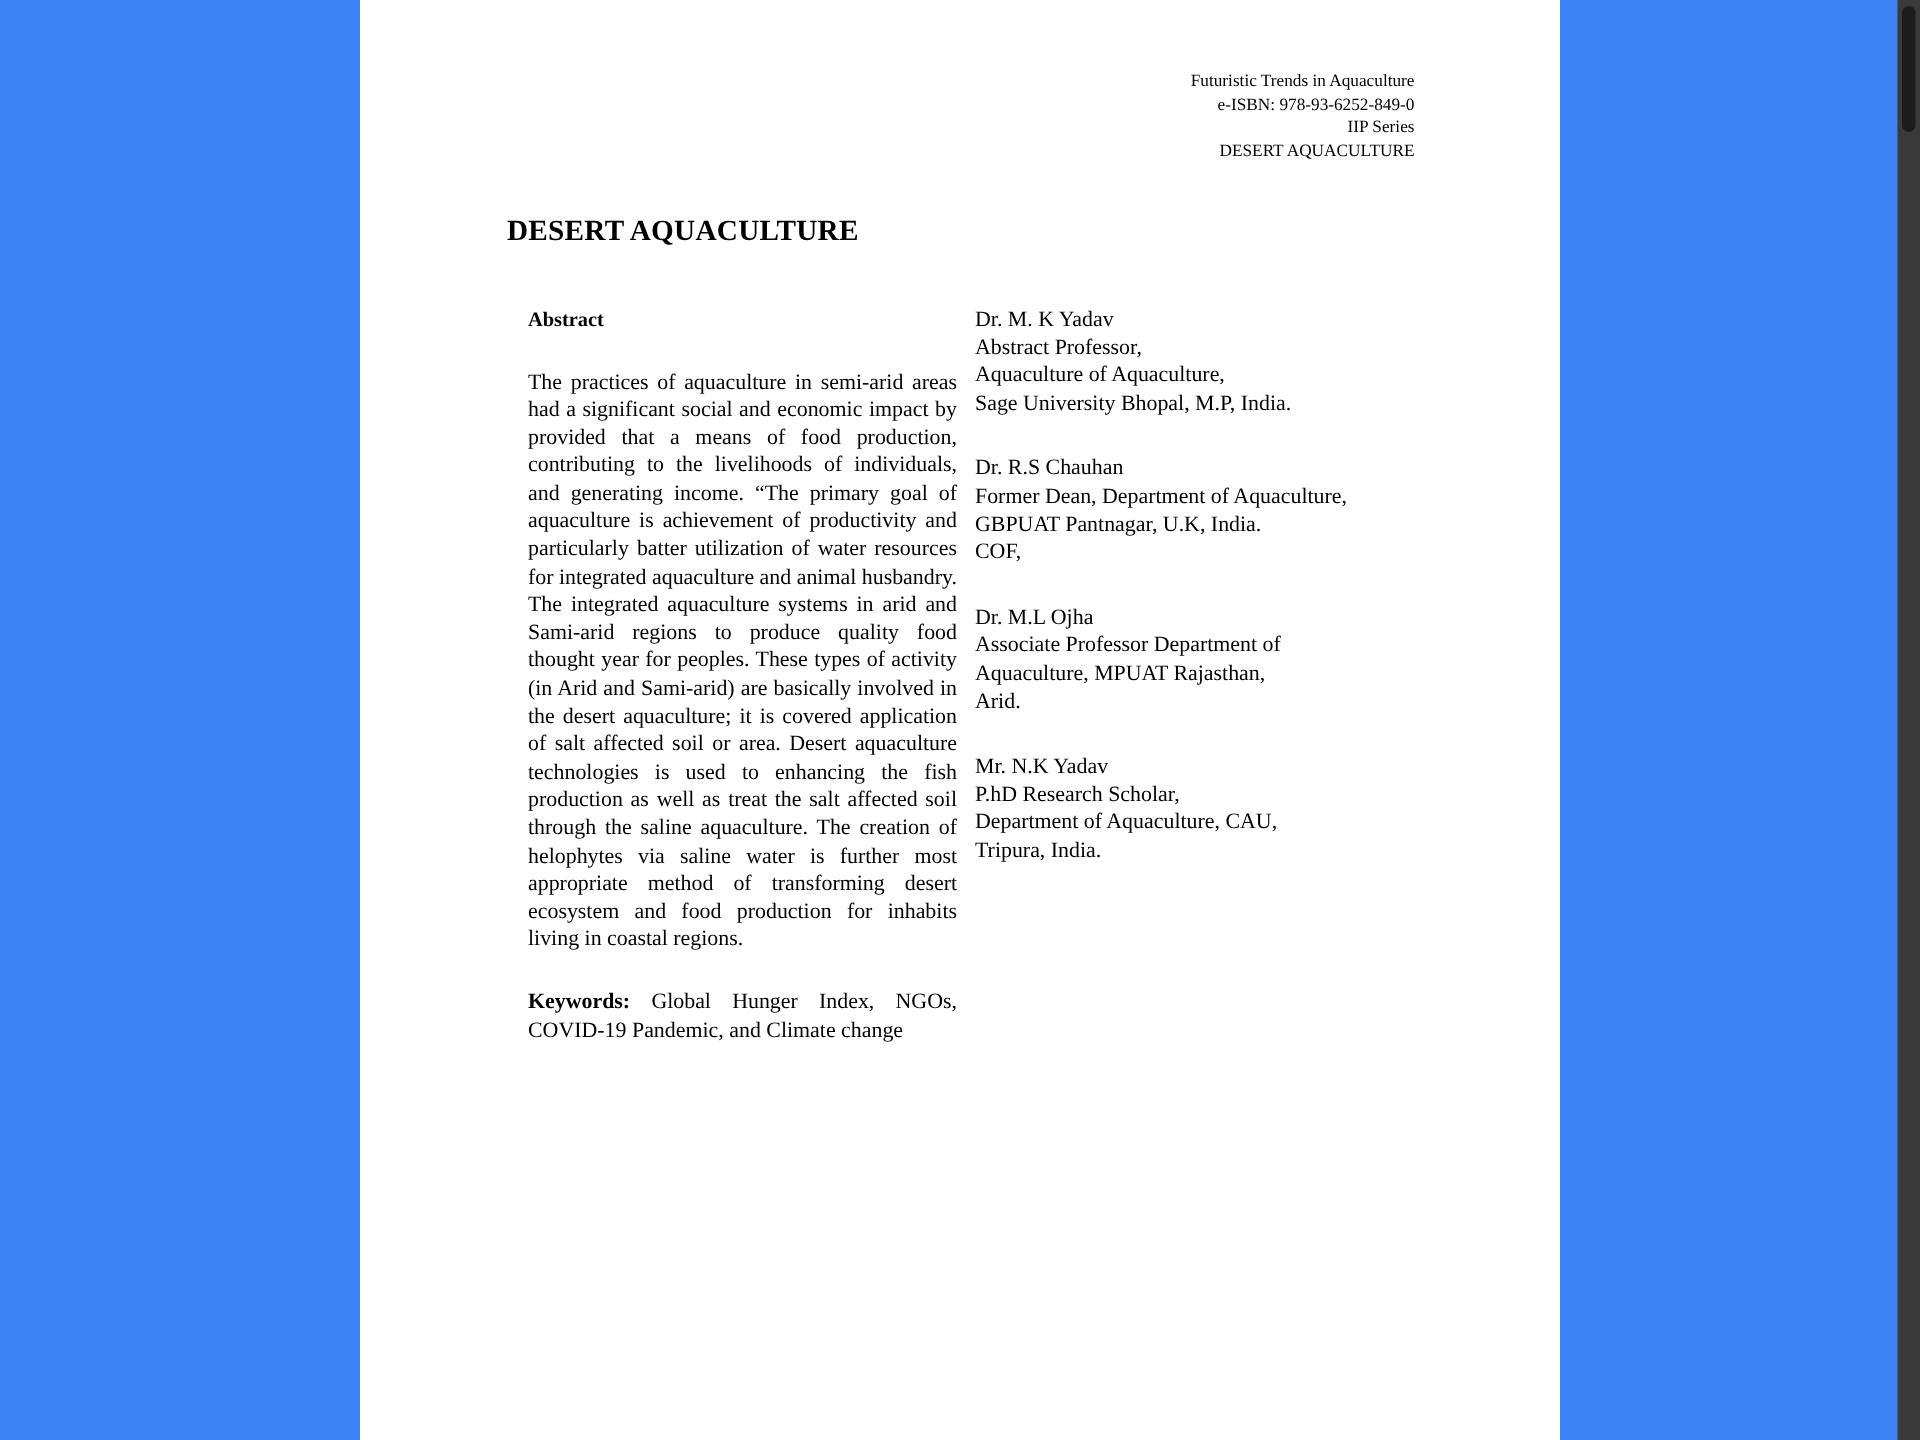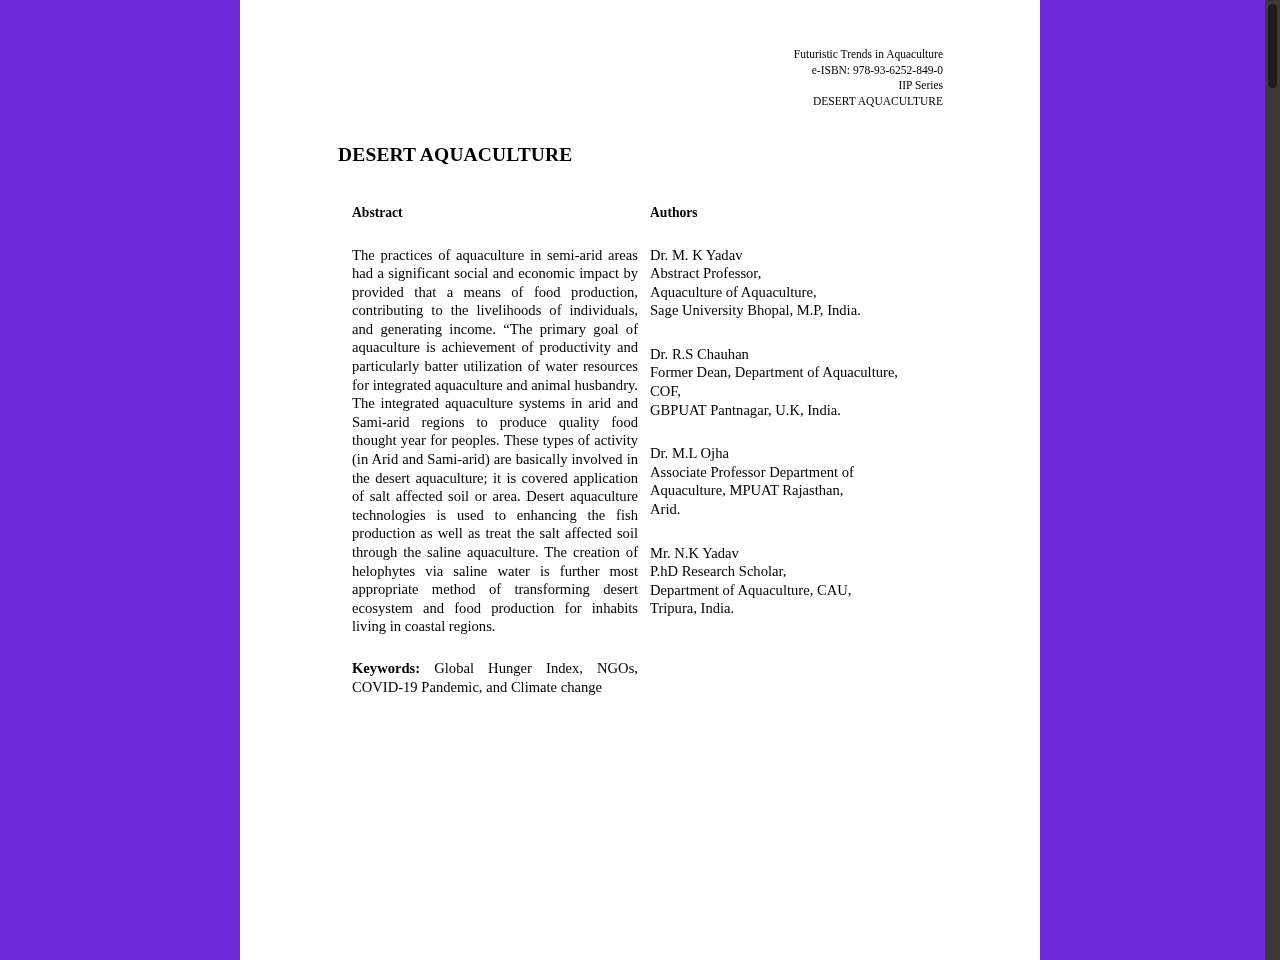--- a/index.html
+++ b/index.html
@@ -8,21 +8,21 @@
     width: 1280px; height: 960px;
     overflow: hidden;
     background: #2e2e2e;
   }
   body { position: relative; font-family: "Liberation Serif", serif; }
 
   #viewport {
     position: absolute;
     top: 0; left: 0;
     width: 1280px; height: 960px;
-    background: #6d28d9;
+    background: #3b82f6;
   }
 
   
   #page {
     position: absolute;
     left: 240px; top: 0;
     width: 800px; height: 960px;
     background: #ffffff;
   }
 
@@ -148,34 +148,33 @@
 
     <div id="columns">
 
       <div class="col" id="col-abstract">
         <div class="col-heading">Abstract</div>
         <p class="abstract-body">The practices of aquaculture in semi-arid areas had a significant social and economic impact by provided that a means of food production, contributing to the livelihoods of individuals, and generating income. “The primary goal of aquaculture is achievement of productivity and particularly batter utilization of water resources for integrated aquaculture and animal husbandry. The integrated aquaculture systems in arid and Sami-arid regions to produce quality food thought year for peoples. These types of activity (in Arid and Sami-arid) are basically involved in the desert aquaculture; it is covered application of salt affected soil or area. Desert aquaculture technologies is used to enhancing the fish production as well as treat the salt affected soil through the saline aquaculture. The creation of helophytes via saline water is further most appropriate method of transforming desert ecosystem and food production for inhabits living in coastal regions.</p>
         <p class="keywords"><span class="kw-label">Keywords:</span> <span>Global Hunger Index, NGOs, COVID-19 Pandemic, and Climate change</span></p>
       </div>
 
       <div class="col" id="col-authors">
-        <div class="col-heading">Authors</div>
 
         <div class="author-block">
           <p class="author-name">Dr. M. K Yadav</p>
           <p class="author-line">Abstract Professor,</p>
           <p class="author-line">Aquaculture of Aquaculture,</p>
           <p class="author-line">Sage University Bhopal, M.P, India.</p>
         </div>
 
         <div class="author-block">
           <p class="author-name">Dr. R.S Chauhan</p>
           <p class="author-line">Former Dean, Department of Aquaculture,</p>
+          <p class="author-line">GBPUAT Pantnagar, U.K, India.</p>
           <p class="author-line">COF,</p>
-          <p class="author-line">GBPUAT Pantnagar, U.K, India.</p>
         </div>
 
         <div class="author-block">
           <p class="author-name">Dr. M.L Ojha</p>
           <p class="author-line">Associate Professor Department of</p>
           <p class="author-line">Aquaculture, MPUAT Rajasthan,</p>
           <p class="author-line">Arid.</p>
         </div>
 
         <div class="author-block">

